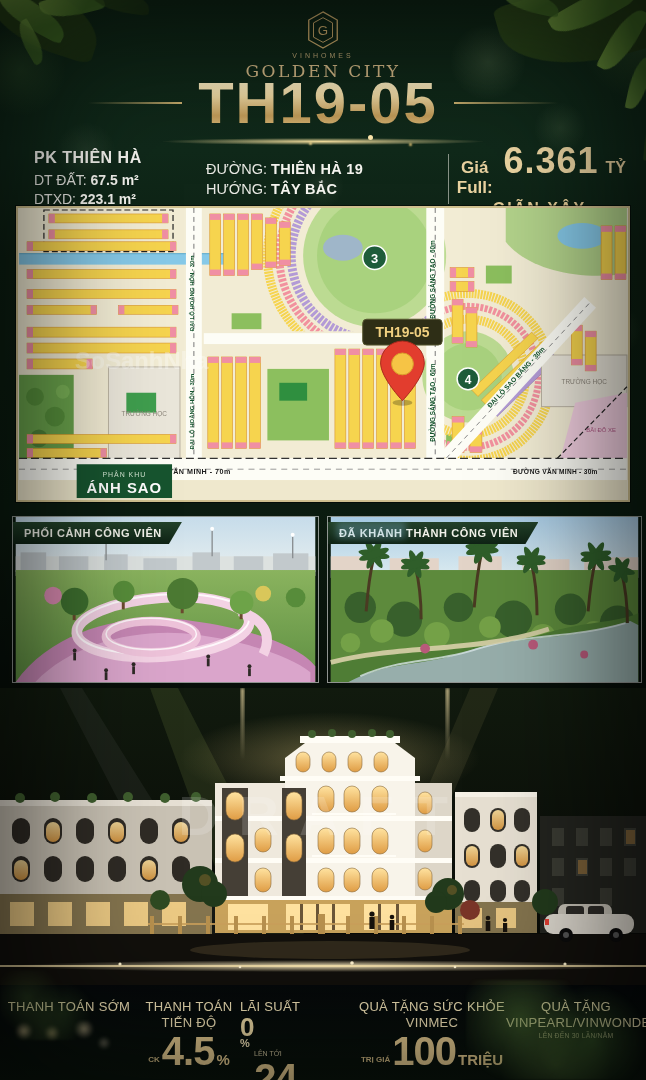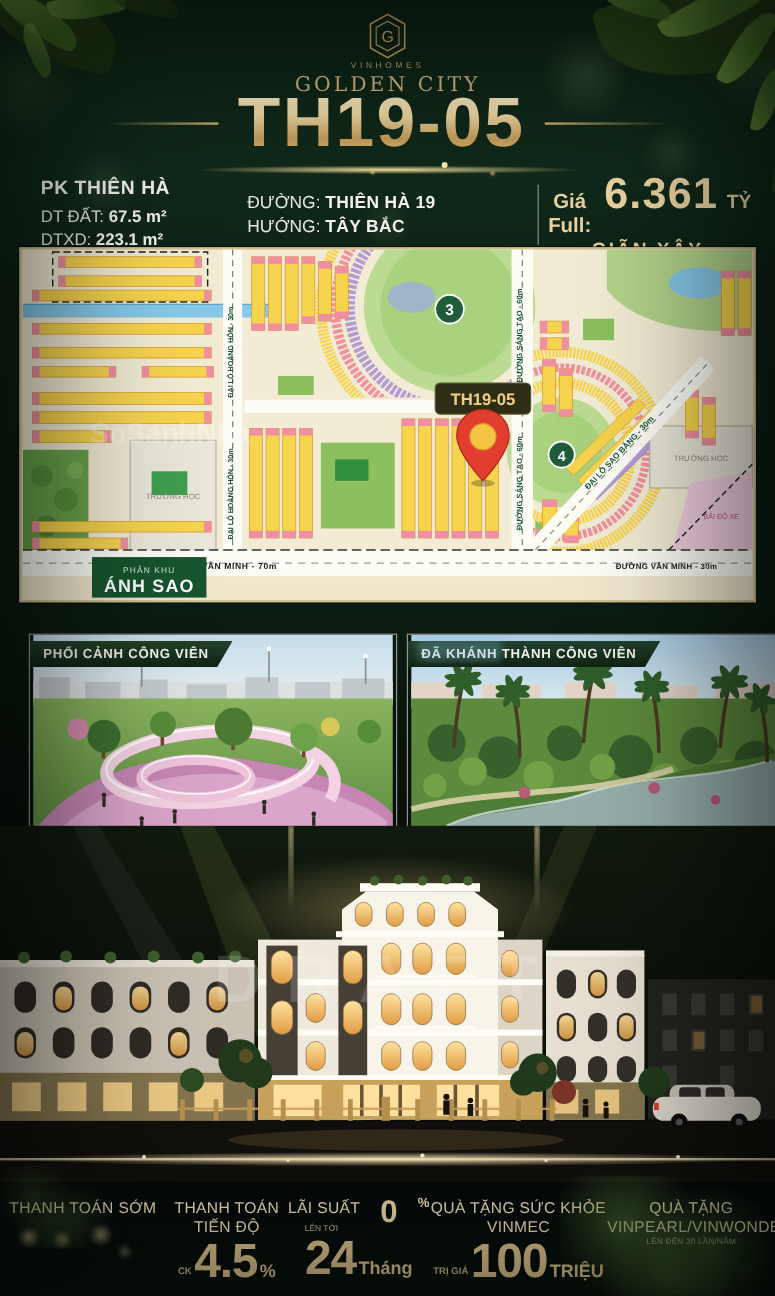--- a/index.html
+++ b/index.html
@@ -69,21 +69,21 @@
   .price-note{font-size:16px;font-weight:700;letter-spacing:2px;margin-top:2px;color:#e3cc97;}
 
   
   .map-wrap{position:absolute;top:206px;left:16px;width:614px;height:296px;
     border:2px solid #cfc08e;outline:1px solid rgba(0,0,0,.5);background:#f2ecd4;}
   svg text{font-family:"Liberation Sans",sans-serif;}
   .roadlab{fill:#1c1c1c;font-weight:700;}
   .roadlab2{fill:#14532d;font-weight:700;}
 
   
-  .card{position:absolute;top:512px;margin:16px;border:1px solid rgba(255,255,255,.55);overflow:hidden;text-align:center;}
+  .card{position:absolute;top:512px;margin:4px;border:1px solid rgba(255,255,255,.55);overflow:hidden;text-align:center;}
   .card.left{left:8px;width:307px;height:167px;}
   .card.right{left:323px;width:315px;height:167px;}
   .ribbon{position:absolute;top:5px;left:0;padding:5px 20px 5px 11px;
     background:linear-gradient(180deg,#23422a,#0f2315);color:#f2f2ea;
     font-size:11px;font-weight:700;letter-spacing:.6px;
     clip-path:polygon(0 0,100% 0,calc(100% - 13px) 100%,0 100%);}
   .ribbon-smear{position:absolute;top:4px;left:8px;width:70px;height:18px;border-radius:4px;
     background:rgba(130,190,220,.30);filter:blur(3px);}
 
   
@@ -97,21 +97,21 @@
   .fc1{width:138px;}
   .fc2{width:102px;}
   .fc3{width:118px;}
   .fc4{width:148px;}
   .fc5{width:140px;}
   .ftitle{font-size:13px;font-weight:400;letter-spacing:.3px;line-height:1.2;}
   .fbigrow{display:flex;align-items:baseline;justify-content:center;gap:2px;margin-top:2px;color:#e2c88e;}
   .ftiny{font-size:8px;font-weight:700;align-self:flex-end;margin-bottom:6px;opacity:.9;}
   .fbig{font-size:40px;font-weight:800;line-height:.95;letter-spacing:-1px;}
   .fmid{font-size:15px;font-weight:800;}
-  .f3top{display:flex;align-items:flex-start;justify-content:space-between;gap:2px;}
+  .f3top{display:flex;align-items:flex-start;justify-content:space-between;gap:2px;flex-direction:column;}
   .f3zero{font-size:26px;font-weight:800;line-height:.8;color:#e9d6a2;}
   .f3pct{font-size:11px;font-weight:800;margin-top:-2px;}
   .f3small{font-size:7px;opacity:.8;text-align:left;margin-left:14px;margin-top:1px;}
   .fsmall5{font-size:6.8px;letter-spacing:.2px;opacity:.75;filter:blur(.3px);margin-top:2px;}
   .smudges{position:relative;height:30px;margin-top:6px;filter:blur(1.5px);opacity:.8;
     background-image:
       radial-gradient(circle at 24px 10px, rgba(235,210,160,.8), rgba(0,0,0,0) 9px),
       radial-gradient(circle at 52px 12px, rgba(220,190,140,.7), rgba(0,0,0,0) 8px),
       radial-gradient(circle at 84px 8px, rgba(235,215,170,.7), rgba(0,0,0,0) 10px),
       radial-gradient(circle at 104px 22px, rgba(210,200,170,.5), rgba(0,0,0,0) 7px);}

